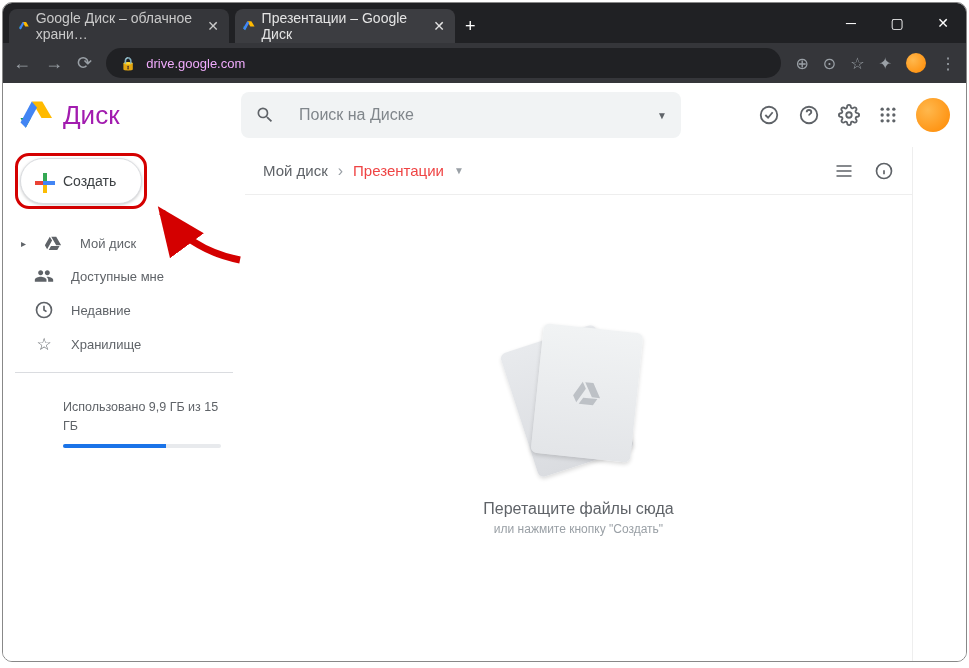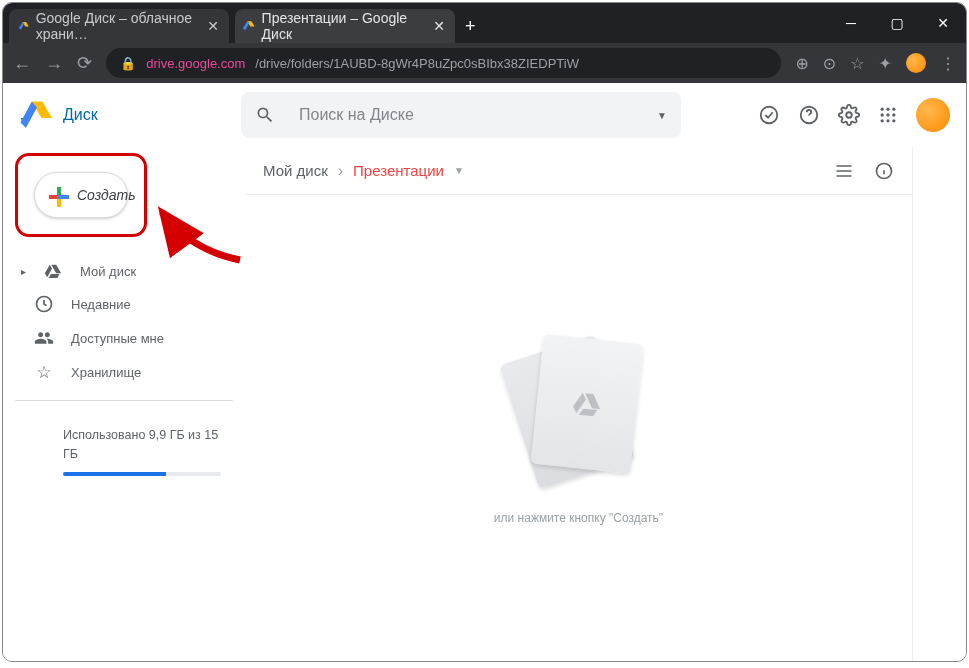--- a/index.html
+++ b/index.html
@@ -11,38 +11,38 @@
 .window-controls { position: absolute; right: 0; top: 0; display: flex; height: 40px; }
 .win-btn { width: 46px; height: 40px; display: flex; align-items: center; justify-content: center; color: #fff; font-size: 14px; }
 .tab { height: 34px; background: #35363a; color: #c9c9c9; display: flex; align-items: center; padding: 0 10px; font-size: 14px; border-radius: 8px 8px 0 0; margin-left: 6px; margin-top: 6px; gap: 6px; max-width: 220px; }
 .tab.active { background: #3c3d41; color: #e4e4e4; padding-left: 8px; }
 .tab-close { margin-left: 4px; }
 .new-tab { color: #fff; font-size: 18px; margin-left: 10px; display: flex; align-items: center; margin-top: 6px; }
 
 .addrbar { background: #35363a; height: 40px; display: flex; align-items: center; padding: 0 10px; gap: 14px; }
 .nav-btn { color: #9aa0a6; font-size: 18px; }
 .url-box { flex: 1; background: #202124; border-radius: 20px; height: 30px; display: flex; align-items: center; padding: 0 14px; gap: 10px; color: #9aa0a6; font-size: 13px; }
-.url-text { color: #ec4899; }
+.url-text { color: #f0abfc; }
 .addr-right { display: flex; gap: 14px; align-items: center; color: #9aa0a6; }
 .orange-ext { width: 20px; height: 20px; border-radius: 50%; background: radial-gradient(circle at 35% 35%, #ffb84d, #ff8800); }
 
 .drive-app { flex: 1; background: #fff; display: flex; flex-direction: column; }
 .drive-header { height: 64px; display: flex; align-items: center; padding: 0 16px; gap: 12px; }
 .drive-logo { display: flex; align-items: center; gap: 8px; min-width: 210px; }
-.drive-title { font-size: 16px; color: #0369a1; }
+.drive-title { font-size: 26px; color: #a21caf; }
 .search-box { flex: 1; max-width: 440px; background: #f1f3f4; border-radius: 8px; height: 46px; display: flex; align-items: center; padding: 0 14px; gap: 24px; }
 .search-input { border: none; background: transparent; font-size: 16px; color: #5f6368; flex: 1; outline: none; }
 .search-input::placeholder { color: #80868b; }
 .search-caret { color: #5f6368; font-size: 10px; }
 .header-icons { display: flex; gap: 18px; align-items: center; margin-left: auto; color: #5f6368; }
 .avatar { width: 34px; height: 34px; border-radius: 50%; background: radial-gradient(circle at 35% 35%, #ffb84d, #ff8800); }
 
 .drive-body { flex: 1; display: flex; }
 .sidebar { width: 242px; padding: 6px 12px; }
-.create-btn-wrap { border: 3px solid #d40000; border-radius: 14px; padding: 16px; width: 132px; font-style: italic; }
+.create-btn-wrap { border: 3px solid #d40000; border-radius: 14px; padding: 2px; width: 132px; }
 .create-btn { background: #fff; border: 1px solid #dadce0; border-radius: 24px; height: 46px; display: flex; align-items: center; padding: 0 18px 0 12px; gap: 10px; box-shadow: 0 1px 3px rgba(0,0,0,0.2); }
 .plus-icon { position: relative; width: 20px; height: 20px; }
 .create-label { font-size: 14px; color: #3c4043; }
 
 .arrow-svg { position: absolute; left: 150px; top: 200px; pointer-events: none; }
 
 .nav { margin-top: 18px; }
 .nav-item { display: flex; align-items: center; gap: 16px; padding: 7px 8px 7px 18px; color: #5f6368; font-size: 13px; border-radius: 0 20px 20px 0; }
 .nav-item.mydisk { padding-left: 6px; }
 .nav-icon { width: 22px; display: flex; align-items: center; justify-content: center; font-size: 17px; }
@@ -103,21 +103,20 @@
     </div>
   </div>
 
   <div class="addrbar">
     <span class="nav-btn">←</span>
     <span class="nav-btn">→</span>
     <span class="nav-btn">⟳</span>
     <div class="url-box">
       <span>🔒</span>
       <span class="url-text">drive.google.com</span>
-        <span>/drive/folders/1AUBD-8gWr4P8uZpc0sBIbx38ZIEDPTiW</span>
     </div>
     <div class="addr-right">
       <span>⊕</span>
       <span>⊙</span>
       <span>☆</span>
       <span>✦</span>
       <span class="orange-ext"></span>
       <span>⋮</span>
     </div>
   </div>
@@ -190,34 +189,34 @@
             <span style="font-size:10px;">▸</span>
             <span class="nav-icon">
                 <svg width="18" height="18" viewBox="0 0 24 24" fill="#5f6368">
                   <path d="M7.71 3.5L1.15 15l3.05 5.28 6.56-11.5zm8.58 0h-6.6L16.25 15h6.6zM9.34 16l-3.05 5.3h11.42L20.76 16z"></path>
                 </svg>
               </span>
             <span>Мой диск</span>
           </div>
           <div class="nav-item">
             <span class="nav-icon">
+                <svg width="20" height="20" viewBox="0 0 24 24" fill="#5f6368">
+                  <path d="M16 11c1.66 0 2.99-1.34 2.99-3S17.66 5 16 5s-3 1.34-3 3 1.34 3 3 3zm-8 0c1.66 0 2.99-1.34 2.99-3S9.66 5 8 5 5 6.34 5 8s1.34 3 3 3zm0 2c-2.33 0-7 1.17-7 3.5V19h14v-2.5c0-2.33-4.67-3.5-7-3.5zm8 0c-.29 0-.62.02-.97.05 1.16.84 1.97 1.97 1.97 3.45V19h6v-2.5c0-2.33-4.67-3.5-7-3.5z"></path>
+                </svg>
+              </span>
+            <span>Доступные мне</span>
+          </div>
+          <div class="nav-item">
+            <span class="nav-icon">
                 <svg width="20" height="20" viewBox="0 0 24 24" fill="none" stroke="#5f6368" stroke-width="2">
                   <circle cx="12" cy="12" r="9"></circle>
                   <path d="M12 7v5l3 2"></path>
                 </svg>
               </span>
             <span>Недавние</span>
-          </div>
-          <div class="nav-item">
-            <span class="nav-icon">
-                <svg width="20" height="20" viewBox="0 0 24 24" fill="#5f6368">
-                  <path d="M16 11c1.66 0 2.99-1.34 2.99-3S17.66 5 16 5s-3 1.34-3 3 1.34 3 3 3zm-8 0c1.66 0 2.99-1.34 2.99-3S9.66 5 8 5 5 6.34 5 8s1.34 3 3 3zm0 2c-2.33 0-7 1.17-7 3.5V19h14v-2.5c0-2.33-4.67-3.5-7-3.5zm8 0c-.29 0-.62.02-.97.05 1.16.84 1.97 1.97 1.97 3.45V19h6v-2.5c0-2.33-4.67-3.5-7-3.5z"></path>
-                </svg>
-              </span>
-            <span>Доступные мне</span>
           </div>
           <div class="nav-item">
             <span class="nav-icon">☆</span>
             <span>Хранилище</span>
           </div>
           <div class="storage-sec">
             <div class="storage-text">Использовано 9,9 ГБ из 15 ГБ</div>
             <div class="storage-bar">
                 <div class="storage-fill"></div>
               </div>
@@ -243,20 +242,21 @@
         </div>
         <div class="empty-state">
           <div class="empty-img">
             <div class="file-shape file1"></div>
             <div class="file-shape file2">
               <svg class="file-tri" width="30" height="30" viewBox="0 0 24 24" fill="#bdc1c6">
                   <path d="M7.71 3.5L1.15 15l3.05 5.28 6.56-11.5zm8.58 0h-6.6L16.25 15h6.6zM9.34 16l-3.05 5.3h11.42L20.76 16z"></path>
                 </svg>
             </div>
           </div>
+          <div class="empty-title">Перетащите файлы сюда</div>
           <div class="empty-sub">или нажмите кнопку "Создать"</div>
         </div>
       </div>
 
       <aside class="right-rail">
         <svg width="22" height="22" viewBox="0 0 24 24">
             <rect x="3" y="4" width="18" height="18" rx="2" fill="#fff" stroke="#4285f4" stroke-width="2"></rect>
             <rect x="3" y="4" width="18" height="5" fill="#4285f4"></rect>
             <text x="12" y="18" font-size="9" text-anchor="middle" fill="#4285f4">31</text>
           </svg>

